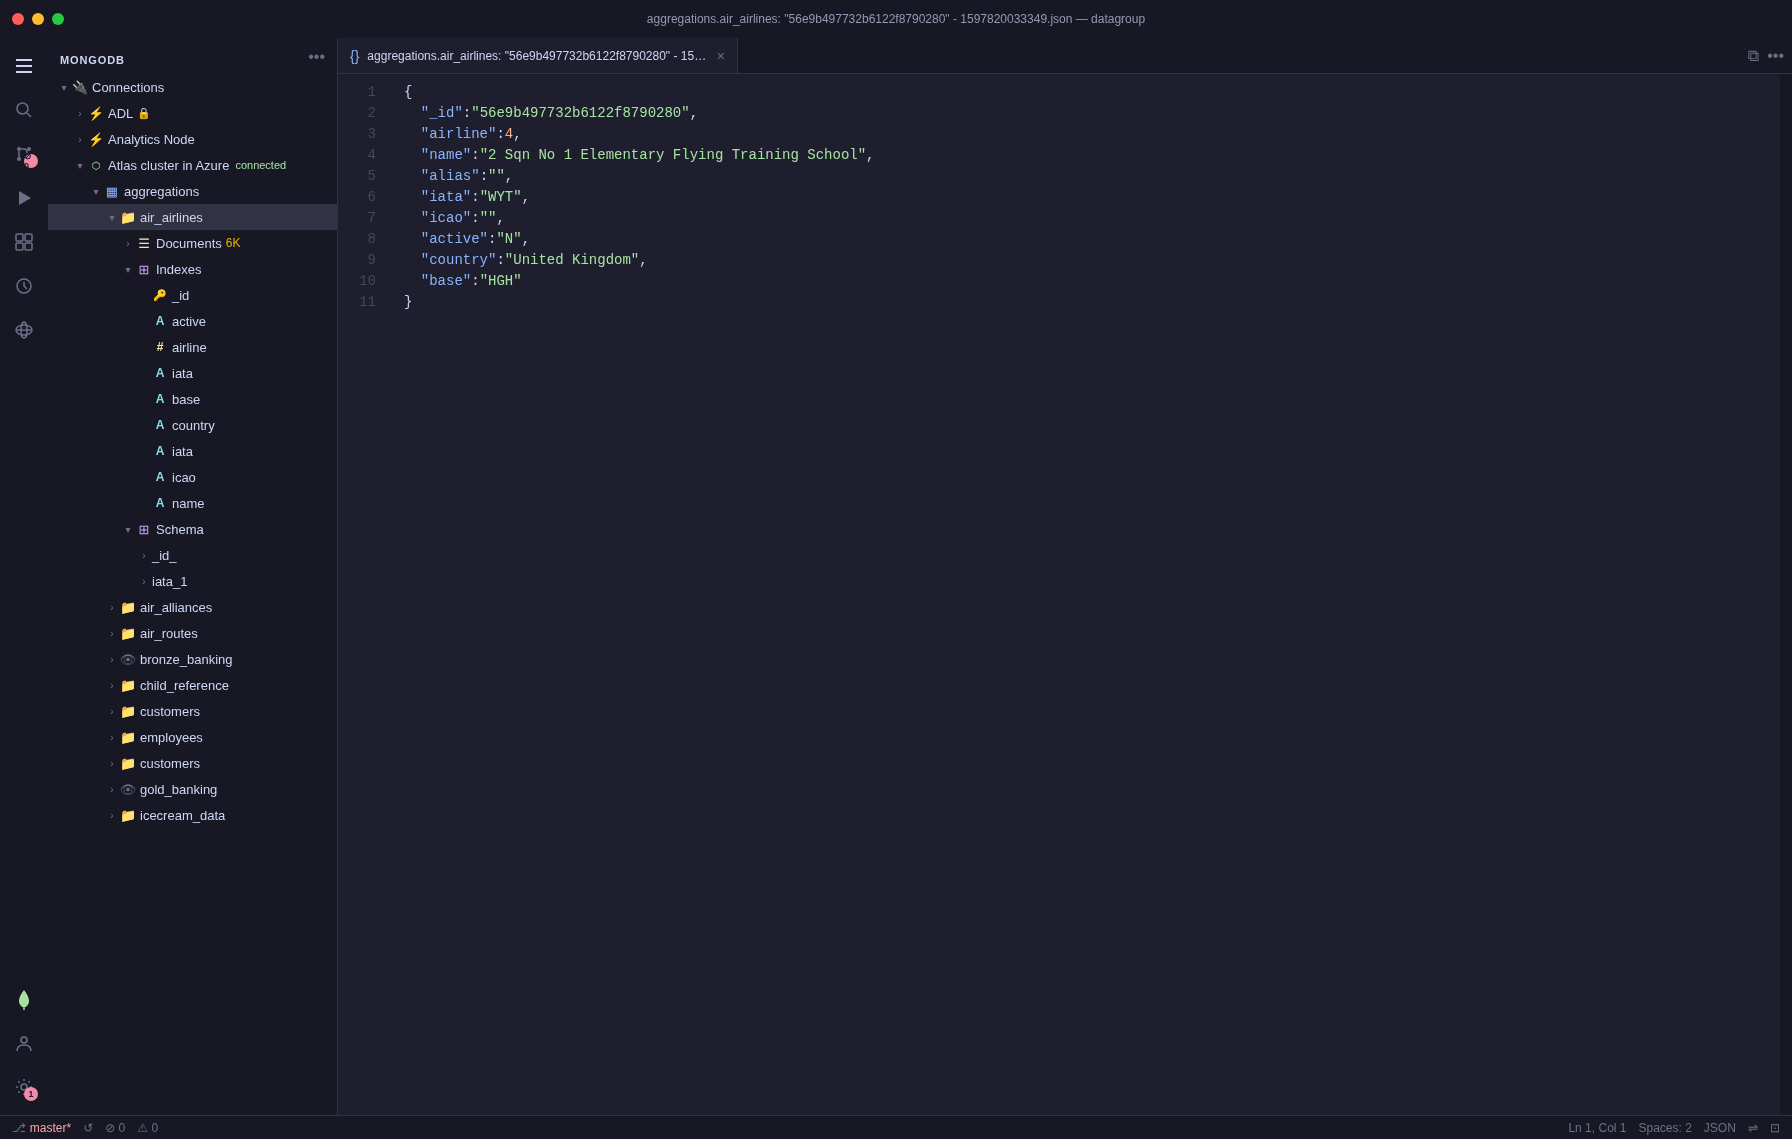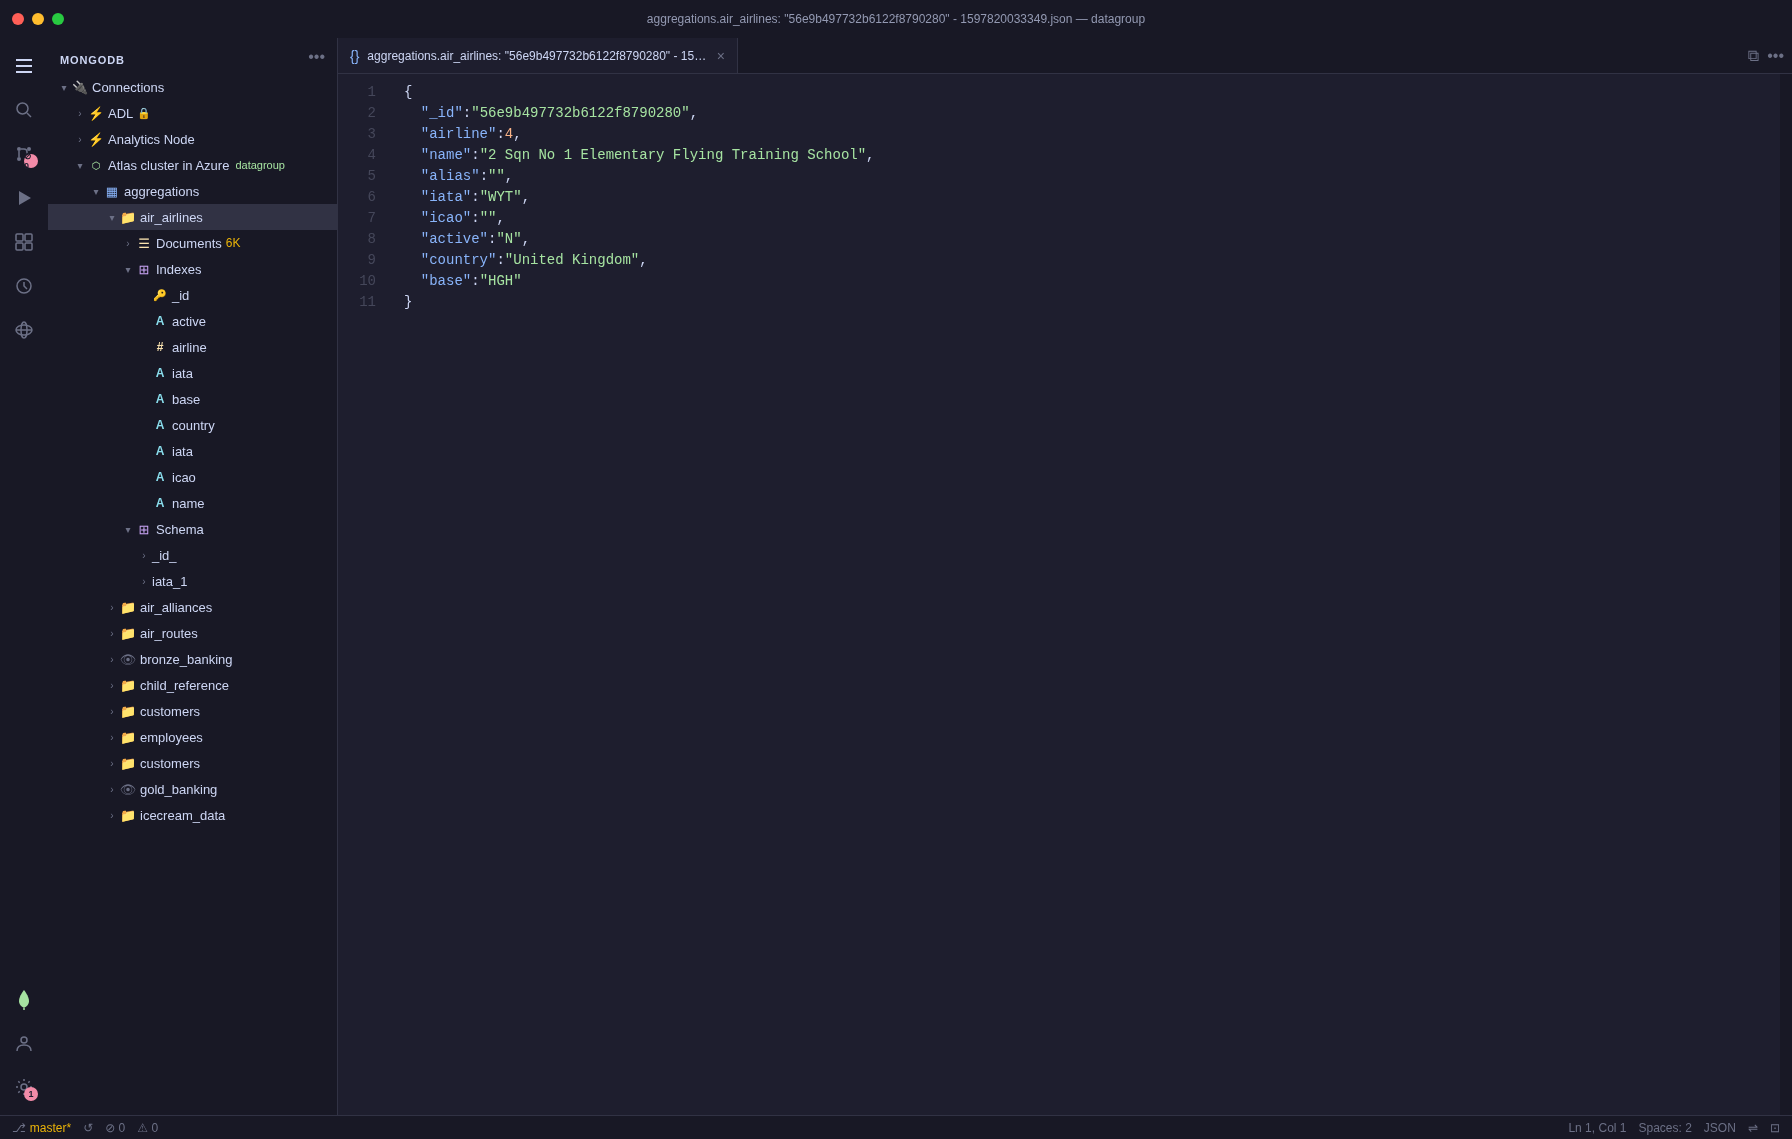--- a/index.html
+++ b/index.html
@@ -294,21 +294,21 @@
       padding: 0 12px;
       flex-shrink: 0;
       border-top: 1px solid #313244;
       color: #6c7086;
       font-size: 12px;
       gap: 12px;
     }
     .status-left { display: flex; align-items: center; gap: 12px; }
     .status-right { margin-left: auto; display: flex; align-items: flex-end; gap: 12px; }
     .status-item { display: flex; align-items: center; gap: 4px; cursor: pointer; }
-    .status-branch { color: #eab308; }
+    .status-branch { color: #fca5a5; }
   </style>
 </head>
 <body>
 
 <div class="titlebar">
   <div class="traffic-lights">
     <div class="traffic-light tl-red"></div>
     <div class="traffic-light tl-yellow"></div>
     <div class="traffic-light tl-green"></div>
   </div>
@@ -411,21 +411,21 @@
       <div class="tree-item tree-indent-1">
         <span class="chevron closed"></span>
         <span class="tree-icon" style="color:#f9e2af;">⚡</span>
         <span class="tree-label">Analytics Node</span>
       </div>
 
       <div class="tree-item tree-indent-1">
         <span class="chevron open"></span>
         <span class="tree-icon" style="color:#a6e3a1;font-size:10px;">⬡</span>
         <span class="tree-label">Atlas cluster in Azure</span>
-        <span style="margin-left:6px;color:#a6e3a1;font-size:11px;">datagroup</span>
+        <span style="margin-left:6px;color:#a6e3a1;font-size:11px;">connected</span>
       </div>
 
       <div class="tree-item tree-indent-2">
         <span class="chevron open"></span>
         <span class="tree-icon icon-collection">▦</span>
         <span class="tree-label">aggregations</span>
       </div>
 
       <div class="tree-item tree-indent-3 selected">
         <span class="chevron open"></span>

